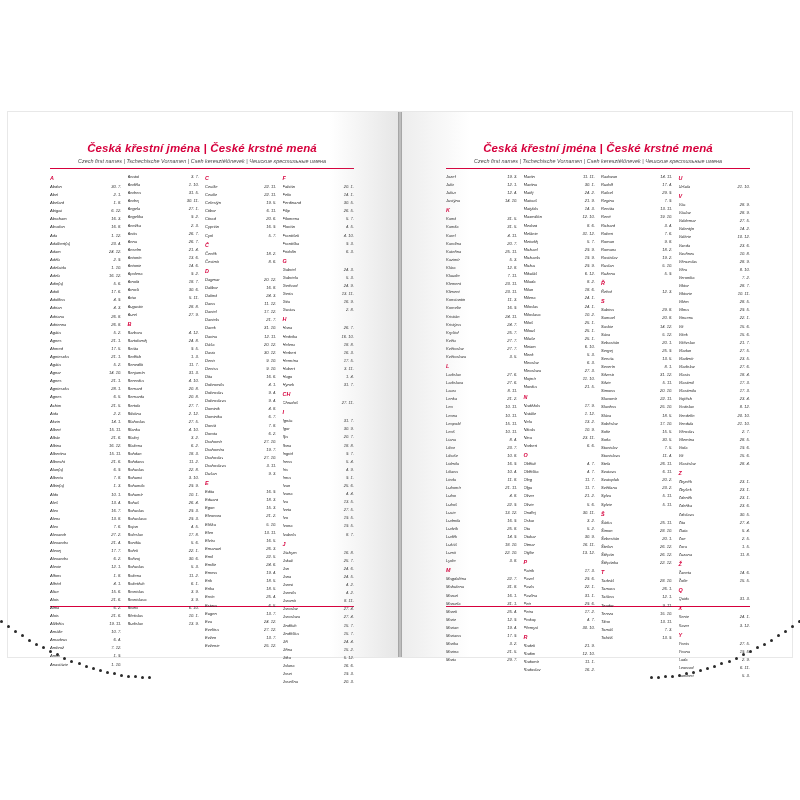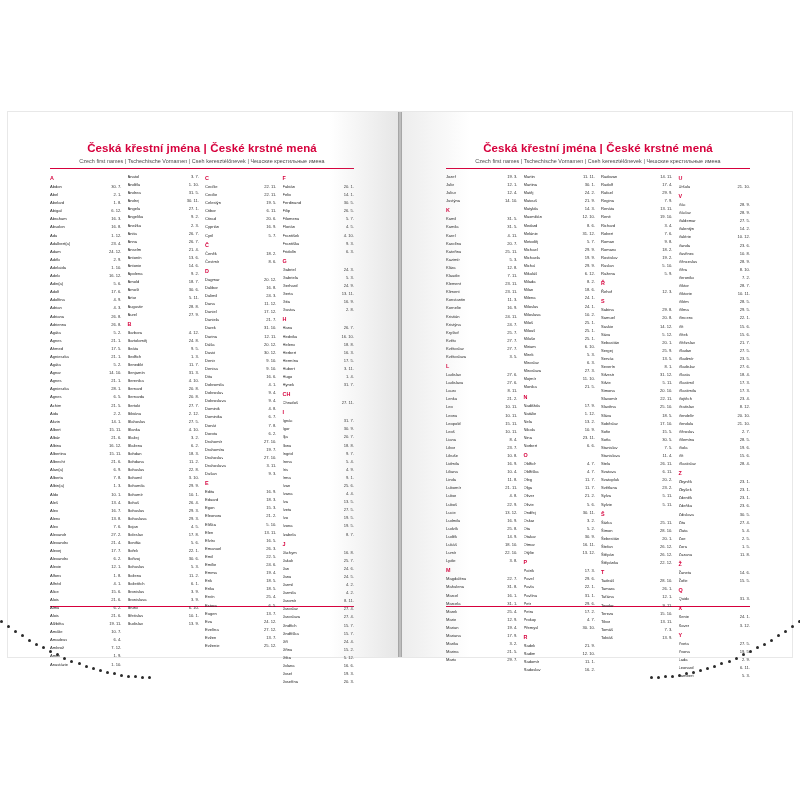--- a/index.html
+++ b/index.html
@@ -21,20 +21,21 @@
 
   
   .book {
     position: absolute;
     left: 8px;
     top: 112px;
     width: 784px;
     height: 545px;
     background: #ffffff;
     box-shadow: 0 0 0 1px #e8e8e8;
+    font-style: italic;
   }
 
   
   .page {
     position: absolute;
     top: 0;
     height: 100%;
     background: #ffffff;
   }
   .page.left  { left: 0;     width: 392px; }

